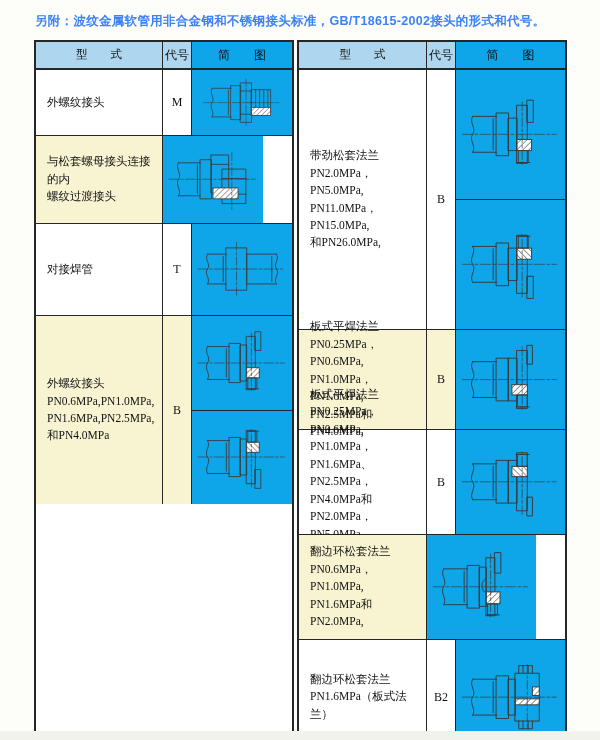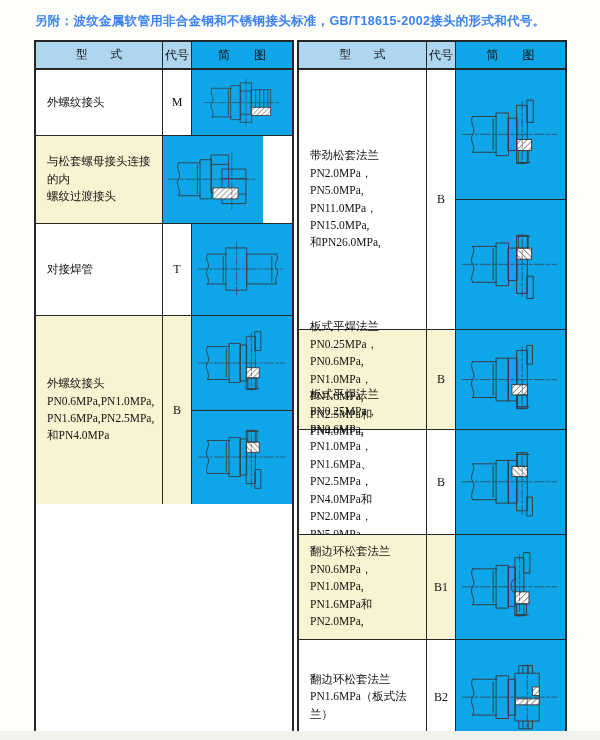--- a/index.html
+++ b/index.html
@@ -324,23 +324,20 @@
           </svg>
       </div>
     </div>
 
     <div class="row hl" style="height:105px">
       <div class="c type">
           <span>翻边环松套法兰
 PN0.6MPa，PN1.0MPa,
 PN1.6MPa和PN2.0MPa,</span>
         </div>
-      <div class="c code">
-          <span>B1</span>
-        </div>
       <div class="c dia">
         <svg class="diag" viewBox="0 0 120 84">
             <use href="#sym-flange-flared"></use>
           </svg>
       </div>
     </div>
 
     <div class="row" style="height:114px">
       <div class="c type">
           <span>翻边环松套法兰

